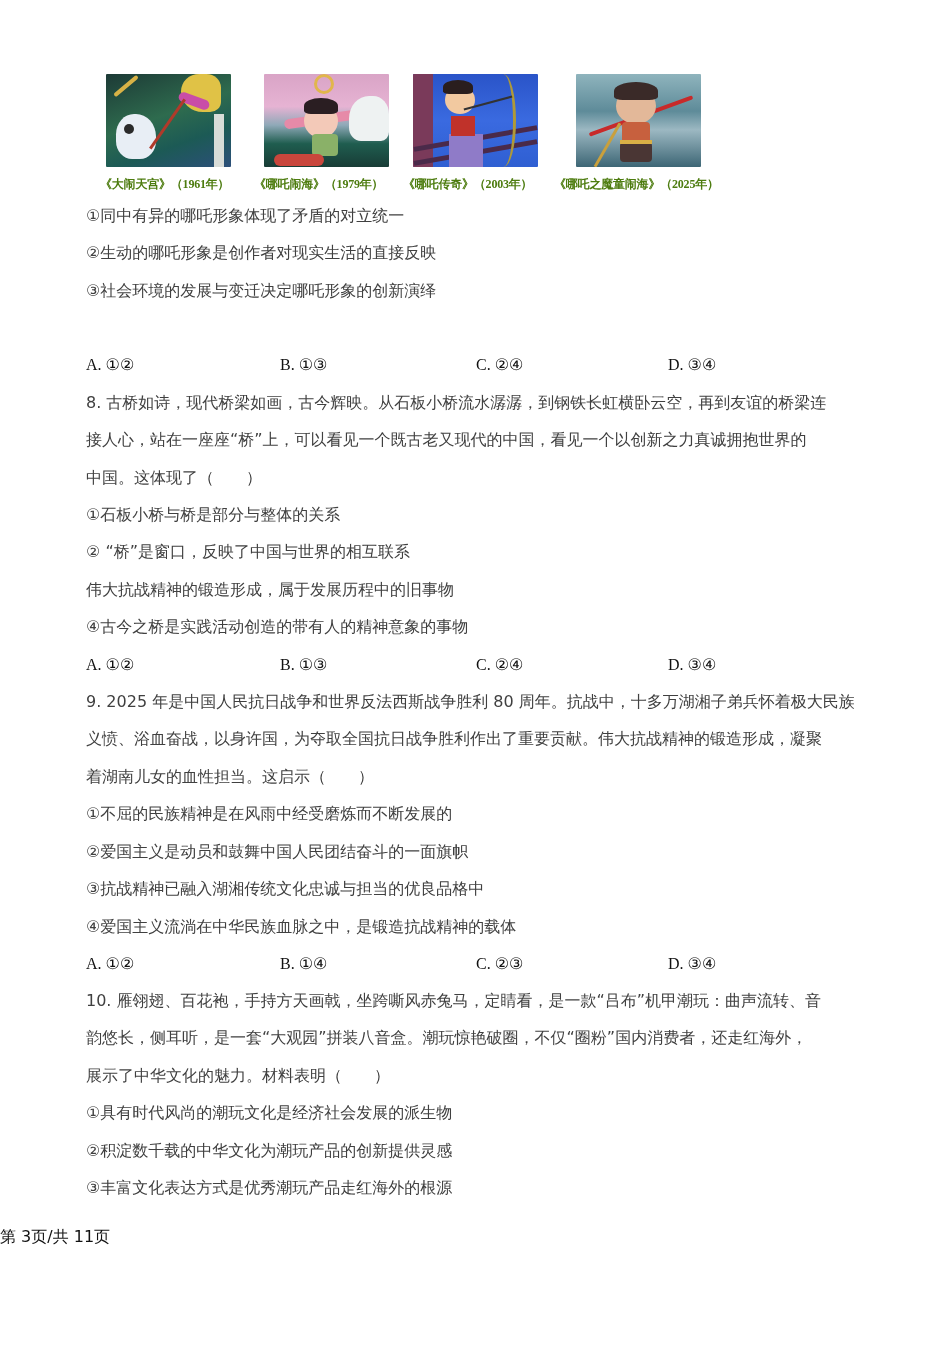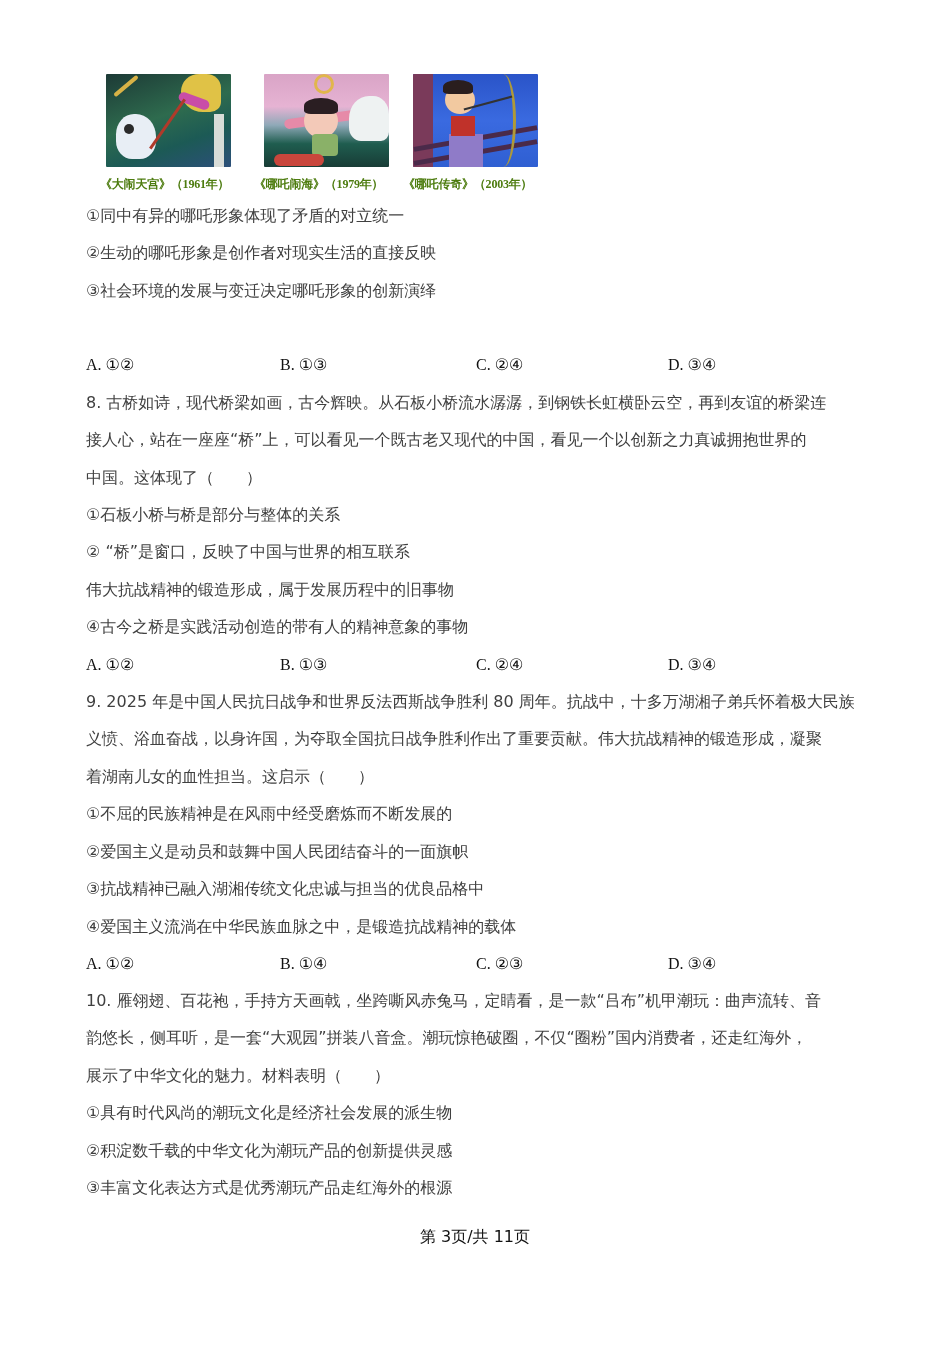--- a/index.html
+++ b/index.html
@@ -51,21 +51,21 @@
   .img4 .b { position: absolute; left: 38px; top: 8px; width: 44px; height: 18px; background: #3a2a28; border-radius: 50% 50% 20% 20%; }
   .img4 .c { position: absolute; left: 46px; top: 48px; width: 28px; height: 22px; background: #c7603e; border-radius: 4px; }
   .img4 .d { position: absolute; left: 44px; top: 68px; width: 32px; height: 20px; background: #4a3634; border-radius: 4px; }
   .img4 .e { position: absolute; left: 10px; top: 40px; width: 110px; height: 4px; background: #c82a2a; transform: rotate(-20deg); border-radius: 2px; }
   .img4 .f { position: absolute; left: 30px; top: 46px; width: 3px; height: 50px; background: #c9a03c; transform: rotate(30deg); }
   .img4 .g { position: absolute; left: 44px; top: 66px; width: 32px; height: 4px; background: #d9b046; }
 
   .line { position: absolute; left: 86px; white-space: nowrap; font-size: 16px; color: #404040; line-height: 20px; }
   .opts { position: absolute; left: 86px; width: 800px; height: 20px; font-family: "Liberation Serif", "DejaVu Serif", serif; font-size: 16px; }
   .opts span { position: absolute; top: 0; white-space: nowrap; }
-  .footer { position: absolute; top: 1227px; left: 0; width: 950px; text-align: center; font-size: 16px; color: #111; }
+  .footer { position: absolute; top: 1227px; left: 0; width: 950px; font-size: 16px; color: #111; }
 </style>
 </head>
 <body>
 
 <div class="page">
 
   <div class="figure-row">
     <div class="fig" style="left:106px">
       <div class="img img1">
         <div class="a"></div>
@@ -96,20 +96,32 @@
           <div class="b"></div>
           <div class="c"></div>
           <div class="g"></div>
           <div class="f"></div>
           <div class="d"></div>
           <div class="e"></div>
           <div class="h"></div>
           <div class="i"></div>
       </div>
       <div class="cap" style="left:-10px">《哪吒传奇》（2003年）</div>
+    </div>
+    <div class="fig" style="left:576px">
+      <div class="img img4">
+        <div class="e"></div>
+          <div class="a"></div>
+          <div class="b"></div>
+          <div class="c"></div>
+          <div class="d"></div>
+          <div class="g"></div>
+          <div class="f"></div>
+      </div>
+      <div class="cap" style="left:-22px">《哪吒之魔童闹海》（2025年）</div>
     </div>
   </div>
 
   <div class="line" style="top:206px">①同中有异的哪吒形象体现了矛盾的对立统一</div>
   <div class="line" style="top:243px">②生动的哪吒形象是创作者对现实生活的直接反映</div>
   <div class="line" style="top:281px">③社会环境的发展与变迁决定哪吒形象的创新演绎</div>
   <div class="opts" style="top:355px">
     <span style="left:0px">A. ①②</span>
     <span style="left:194px">B. ①③</span>
     <span style="left:390px">C. ②④</span>

